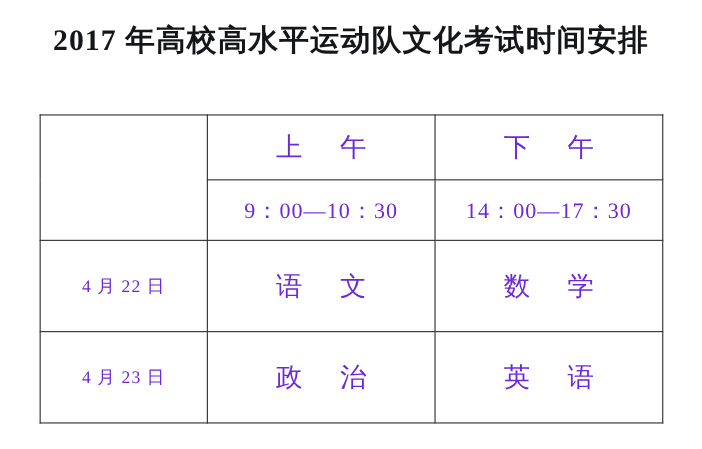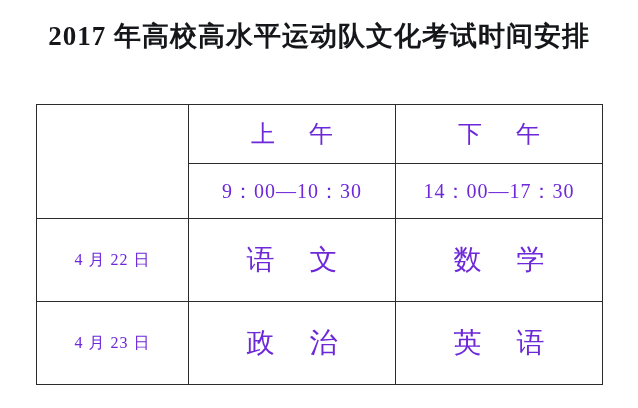--- a/index.html
+++ b/index.html
@@ -67,21 +67,21 @@
     font-size: 20px;
     letter-spacing: 1px;
   }
   .date-cell {
     height: 80px;
     font-size: 16px;
     letter-spacing: 1px;
   }
   .subject-cell {
     height: 80px;
-    font-size: 28px;
+    font-size: 24px;
     letter-spacing: 14px;
     text-indent: 14px;
   }
 </style>
 </head>
 <body>
 
 <div class="page">
 
   <h1 class="doc-title">2017 年高校高水平运动队文化考试时间安排</h1>

